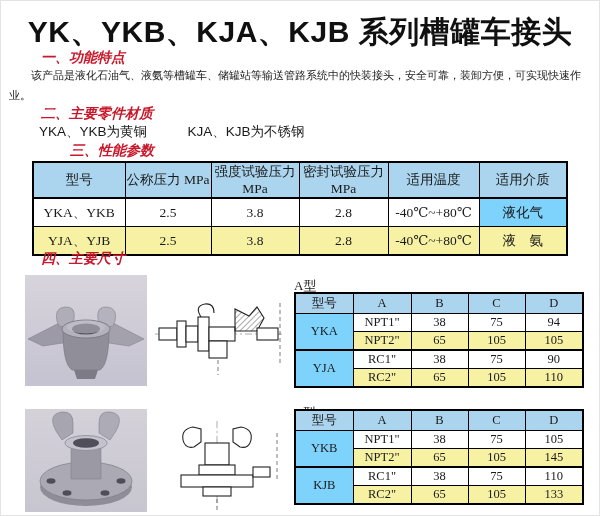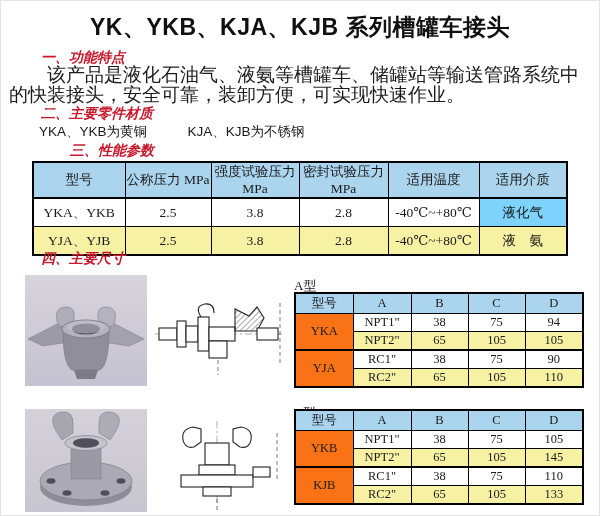--- a/index.html
+++ b/index.html
@@ -2,23 +2,23 @@
 <html><head>
 <meta charset="utf-8">
 <style>
   html,body{margin:0;padding:0;background:#fff;}
   .page{
     position:relative;width:600px;height:516px;background:#fff;overflow:hidden;
     font-family:"Liberation Sans","DejaVu Sans",sans-serif;color:#1a1a1a;
     border:1px solid #e3e3e3;box-sizing:border-box;
   }
   .abs{position:absolute;}
-  .title{top:11px;left:0;width:100%;text-align:center;font-size:23px;font-weight:bold;letter-spacing:.5px;color:#101010;}
+  .title{top:11px;left:0;width:100%;text-align:center;font-size:30px;font-weight:bold;letter-spacing:.5px;color:#101010;}
   .red-heading{color:#c9182b;font-weight:bold;font-size:14px;font-style:italic;}
-  .body-text{font-size:19px;line-height:20px;color:#1c1c1c;}
+  .body-text{font-size:11px;line-height:20px;color:#1c1c1c;}
   .para{left:8px;top:64px;width:584px;text-indent:2em;}
   .materials-line{left:38px;top:122px;white-space:pre;font-size:13.5px;}
 
   table{border-collapse:collapse;table-layout:fixed;background:#fff;}
   .perf-table{border:2px solid #000;}
   .perf-table th,.perf-table td{
     border:1px solid #000;text-align:center;vertical-align:middle;
     font-family:"Liberation Serif","DejaVu Serif",serif;font-size:13.5px;padding:0;
   }
   .perf-table thead th{background:#abd5ee;height:28px;font-weight:normal;border-bottom:2px solid #000;}
@@ -28,21 +28,21 @@
 
   .dim-label{font-family:Liberation Serif, serif;font-size:13px;color:#222;}
   .dim-table{border:2px solid #000;width:288px;}
   .dim-table th,.dim-table td{
     border:1px solid #000;text-align:center;vertical-align:middle;
     font-family:"Liberation Serif","DejaVu Serif",serif;font-size:12.5px;padding:0;
   }
   .dim-table thead th{background:#abd5ee;height:19px;font-weight:normal;}
   .dim-table tbody td{height:17px;}
   .dim-table tr.yellow td{background:#f7f2a3;}
-  .dim-table td.model{background:#f97316;}
+  .dim-table td.model{background:#7dd3fc;}
   .dim-table tr.gstart td{border-top:2px solid #000;}
   svg{display:block;}
 </style>
 </head>
 <body>
 
 <div class="page">
 
   <div class="abs title">YK、YKB、KJA、KJB 系列槽罐车接头</div>
 

